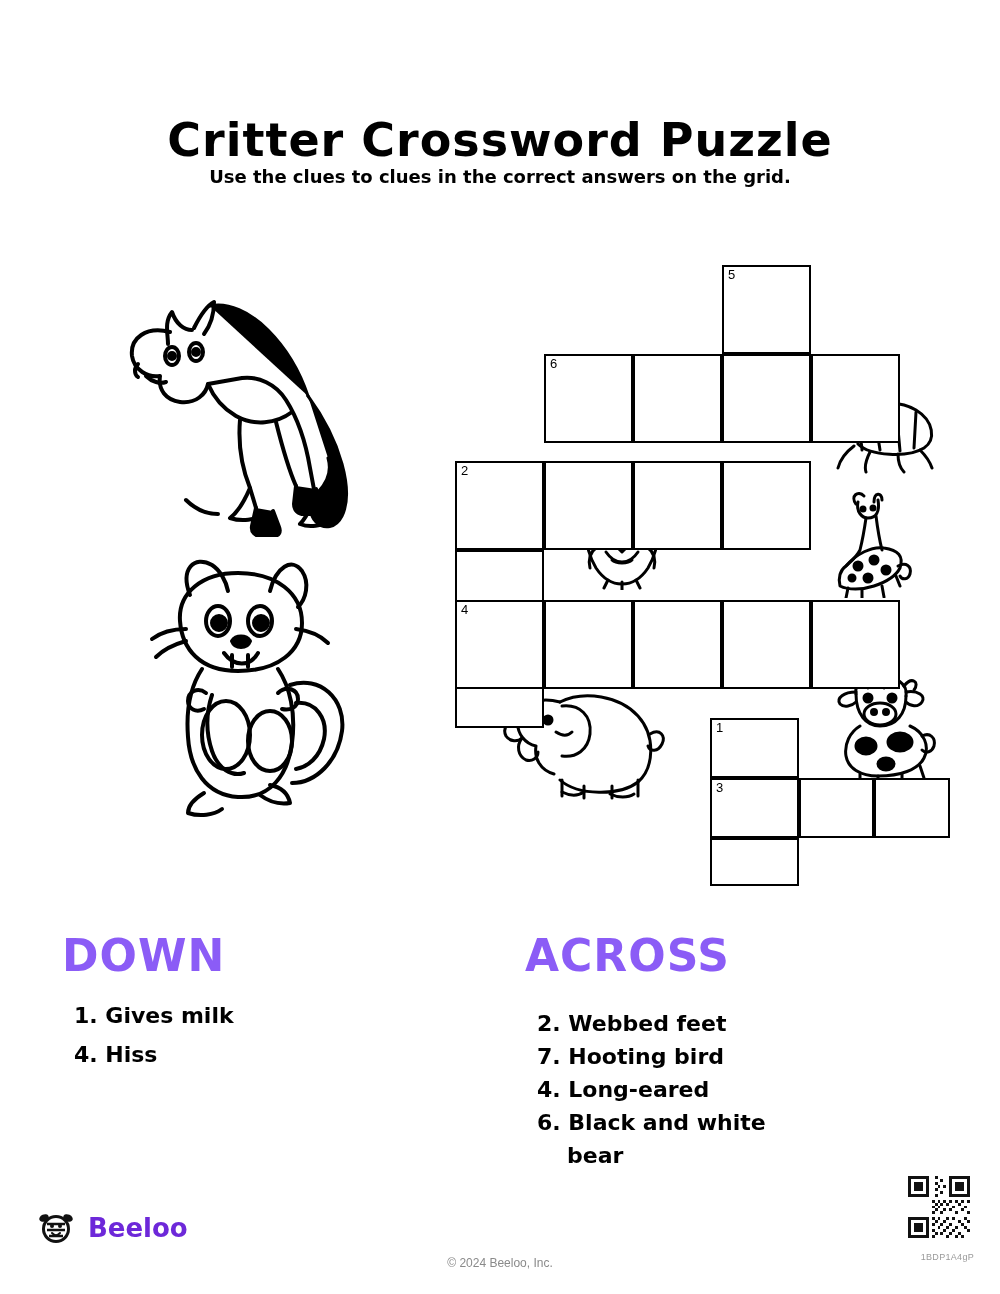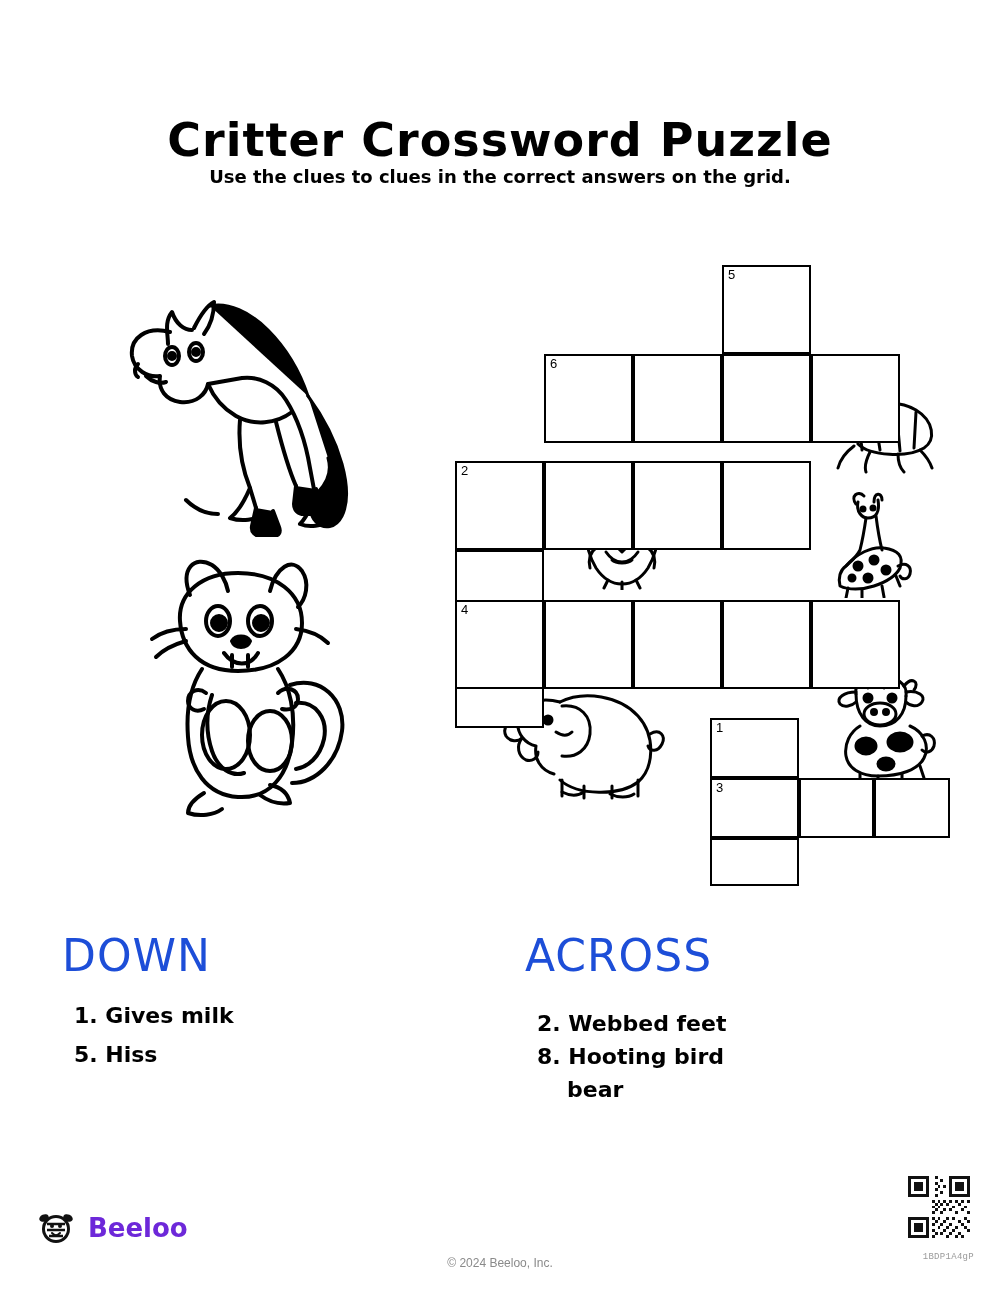--- a/index.html
+++ b/index.html
@@ -66,24 +66,24 @@
     left: 4px;
     font-size: 13px;
     font-family: "Liberation Sans", sans-serif;
     color: #000;
     line-height: 1;
   }
 
   
   .clue-head {
     font-family: "DejaVu Sans", sans-serif;
-    font-weight: normal;
+    font-weight: bold;
     font-size: 44px;
     letter-spacing: 1px;
-    color: #1d4ed8;
+    color: #8b5cf6;
   }
   .clue-list {
     list-style: none;
     margin: 0;
     padding: 0;
   }
   .clue-list li {
     font-family: "DejaVu Sans", sans-serif;
     font-weight: bold;
     font-size: 22px;
@@ -152,21 +152,21 @@
   }
   .qr-code {
     width: 62px;
     height: 62px;
     display: block;
   }
   .qr-label {
     position: absolute;
     right: 26px;
     bottom: 32px;
-    font-family: Liberation Mono, monospace;
+    font-family: Liberation Sans, sans-serif;
     font-size: 9px;
     color: #9a9a9a;
     letter-spacing: 0.3px;
   }
 
   
   .art {
     position: absolute;
   }
   .art svg { display: block; }
@@ -356,30 +356,32 @@
       </div>
     <div class="cell" style="left:799px; top:778px; width:75px; height:60px;"></div>
     <div class="cell" style="left:874px; top:778px; width:76px; height:60px;"></div>
     <div class="cell" style="left:710px; top:838px; width:89px; height:48px;"></div>
   </div>
 
   <div id="down-block">
     <div class="clue-head">DOWN</div>
     <ul class="clue-list">
       <li>1. Gives milk</li>
-      <li>5. Hiss</li>
+      <li>4. Hiss</li>
     </ul>
   </div>
 
   <div id="across-block">
     <div class="clue-head">ACROSS</div>
     <ul class="clue-list">
       <li>2. Webbed feet</li>
-      <li>8. Hooting bird</li>
+      <li>7. Hooting bird</li>
+      <li>4. Long-eared</li>
       <li>
+        <span>6. Black and white</span>
         <span class="clue-cont">bear</span>
       </li>
     </ul>
   </div>
 
   <div class="footer-logo">
     <svg width="40" height="40" viewBox="0 0 40 40">
       <circle cx="20" cy="21" r="14" fill="#111"></circle>
       <circle cx="20" cy="21" r="11" fill="#fff"></circle>
       <path d="M11 16 h18 M11 22 h18 M13 28 h14" stroke="#111" stroke-width="2.5" fill="none"></path>

